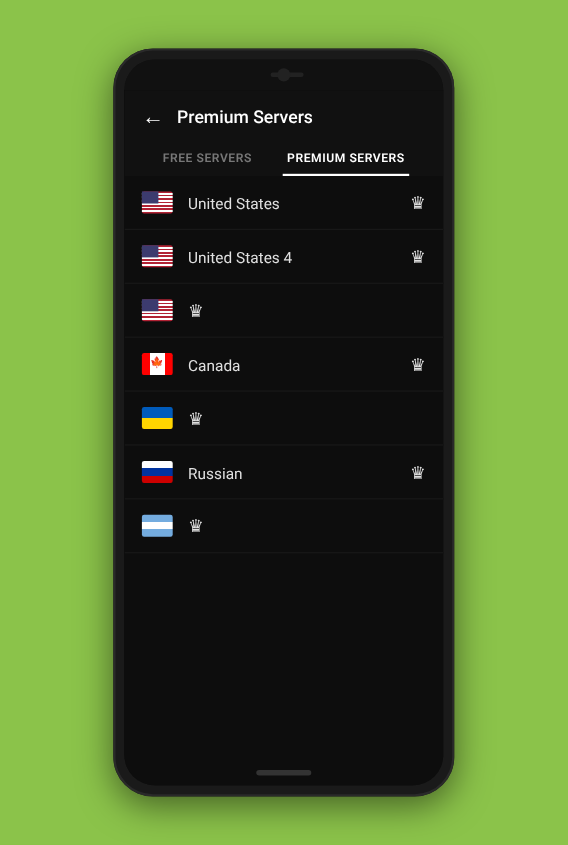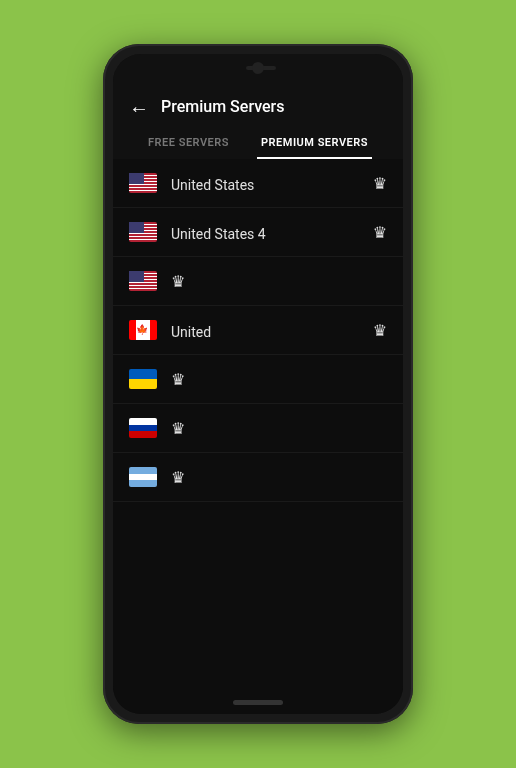--- a/index.html
+++ b/index.html
@@ -271,31 +271,32 @@
           <span class="crown-icon">♛</span>
         </div>
 
         <div class="server-item">
           <div class="flag flag-us"></div>
           <span class="crown-icon">♛</span>
         </div>
 
         <div class="server-item">
           <div class="flag flag-ca"></div>
-          <span class="server-name">United</span>
+          <span class="server-name">Canada</span>
           <span class="crown-icon">♛</span>
         </div>
 
         <div class="server-item">
           <div class="flag flag-ua"></div>
           <span class="crown-icon">♛</span>
         </div>
 
         <div class="server-item">
           <div class="flag flag-ru"></div>
+          <span class="server-name">Russian</span>
           <span class="crown-icon">♛</span>
         </div>
 
         <div class="server-item">
           <div class="flag flag-ar"></div>
           <span class="crown-icon">♛</span>
         </div>
       </div>
     </div>
 

